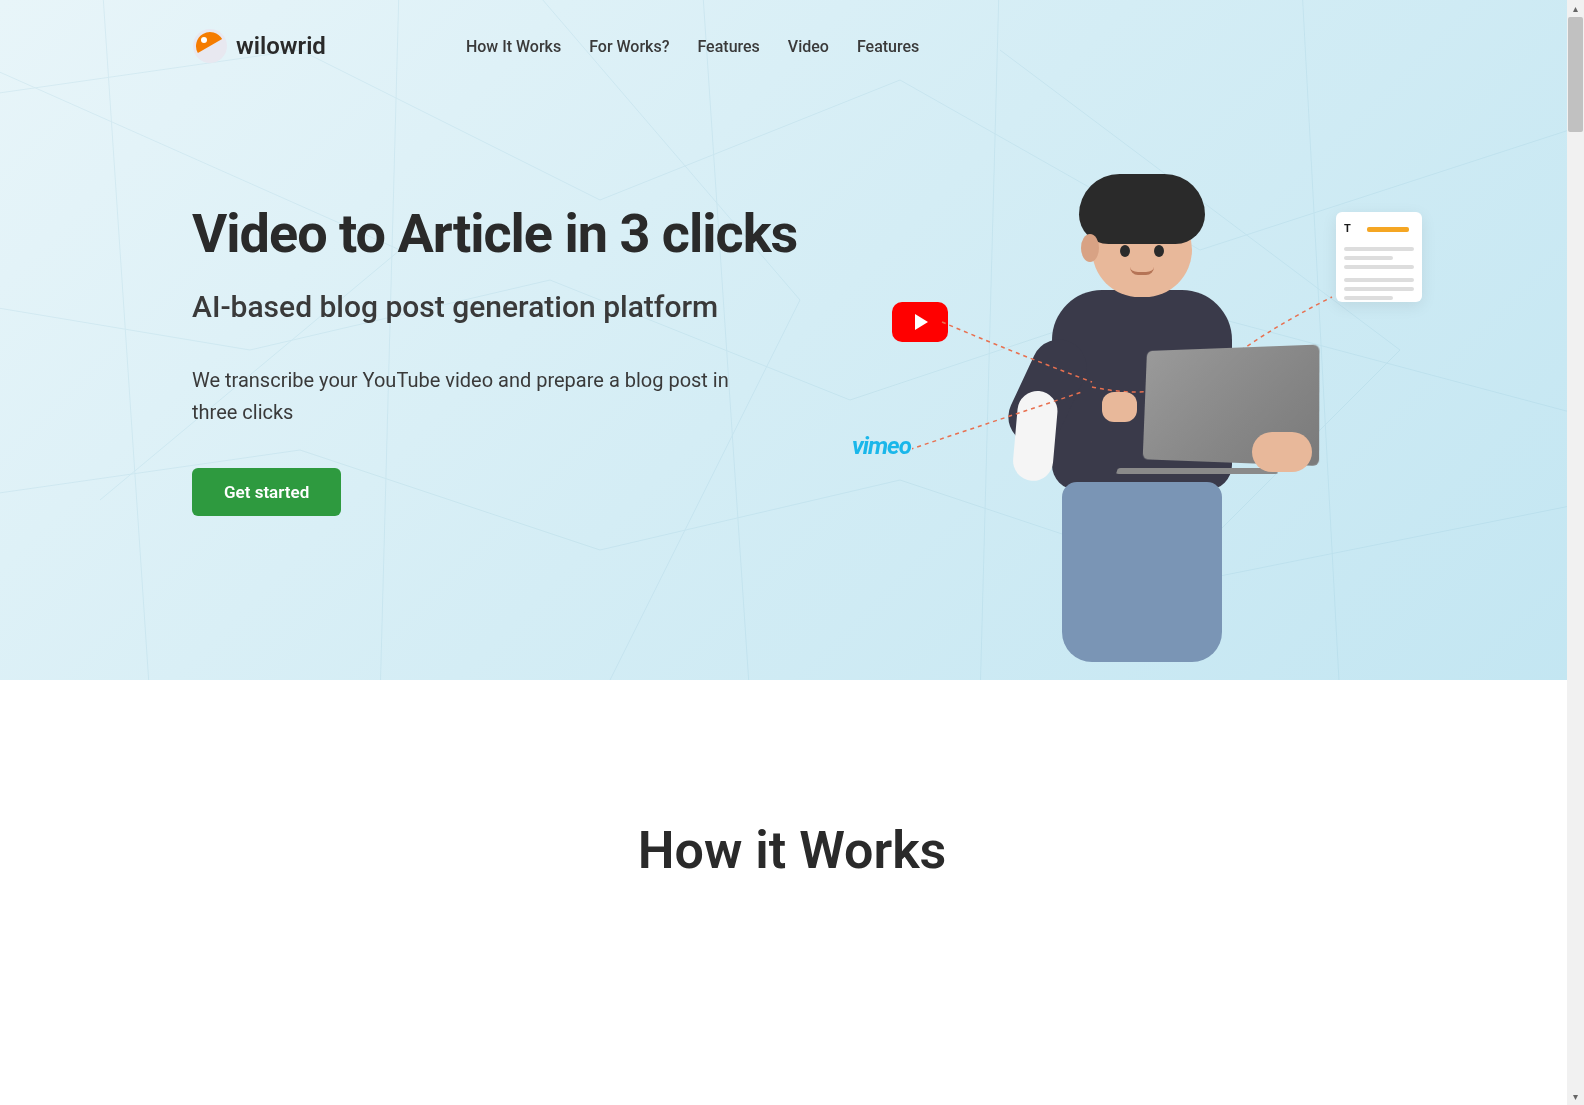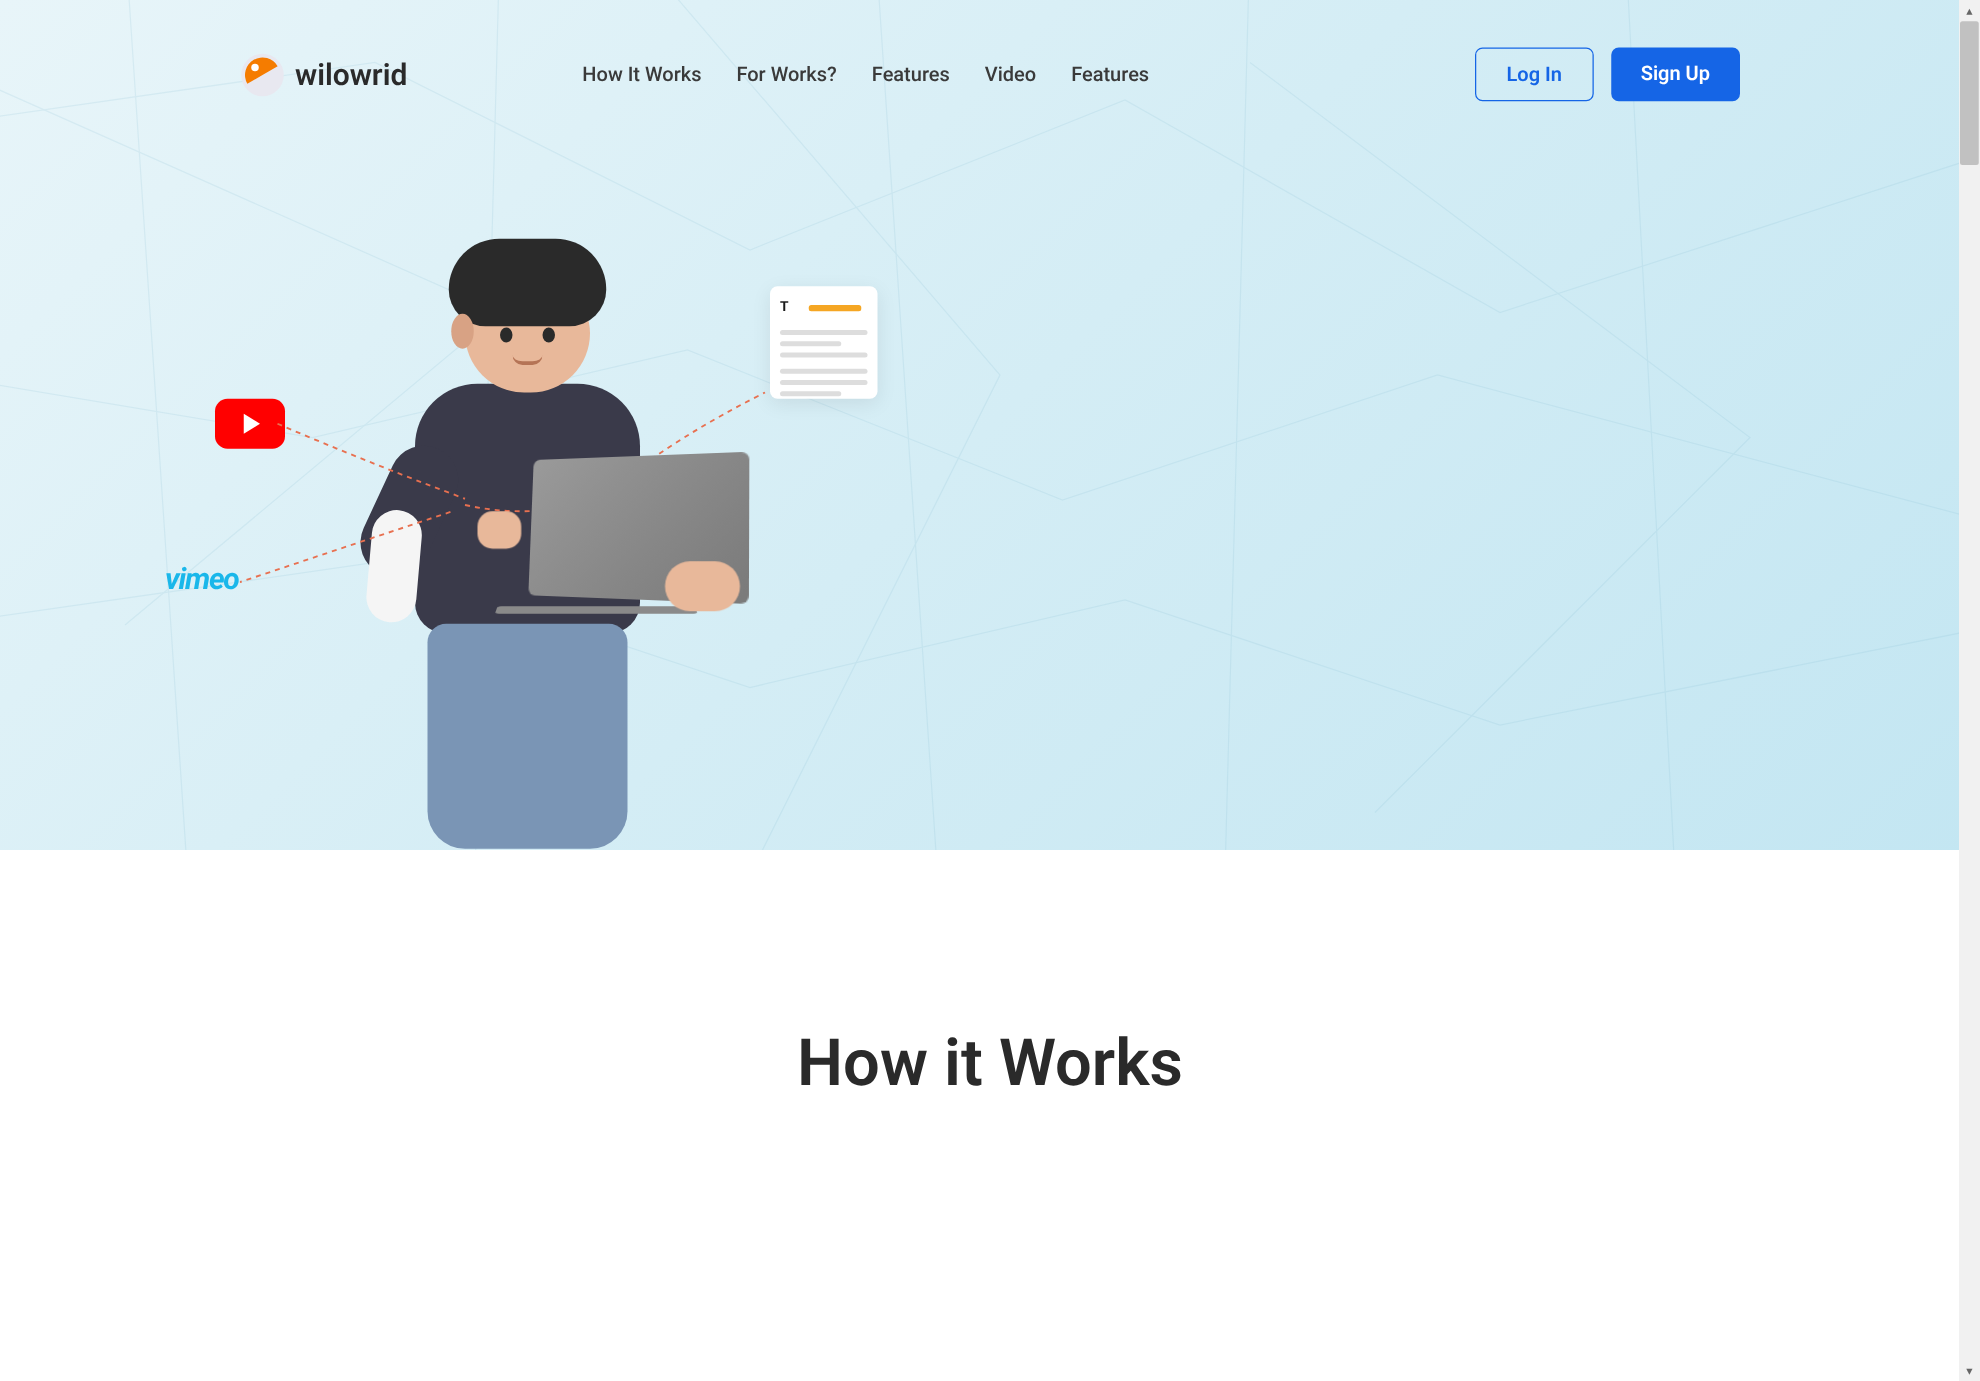--- a/index.html
+++ b/index.html
@@ -23,21 +23,21 @@
     
     .geo-lines {
       position: absolute;
       inset: 0;
       opacity: 0.15;
       pointer-events: none;
     }
     
     .container {
       max-width: 1280px;
-      margin: 10px auto;
+      margin: 0 auto;
       padding: 0 40px;
       position: relative;
     }
     
     .navbar {
       display: flex;
       align-items: center;
       padding: 28px 0;
       gap: 40px;
     }
@@ -459,27 +459,29 @@
       </div>
 
       <div class="nav-links">
         <a class="nav-link">How It Works</a>
         <a class="nav-link">For Works?</a>
         <a class="nav-link">Features</a>
         <a class="nav-link">Video</a>
         <a class="nav-link">Features</a>
       </div>
 
-      <div class="nav-auth">
-        <a class="btn btn-outline">Log In</a>
-        <a class="btn btn-primary">Sign Up</a>
+    </nav>
+
+    <div class="hero-content">
+      <div class="hero-text">
+        <h1 class="hero-title">Video to Article in 3 clicks</h1>
+        <h2 class="hero-subtitle">AI-based blog post generation platform</h2>
+        <p class="hero-desc">We transcribe your YouTube video and prepare a blog post in three clicks</p>
+        <a class="btn btn-success">Get started</a>
       </div>
-    </nav>
-
-    <div class="hero-content">
 
       <div class="hero-illustration">
         <svg class="dotted-path" style="position:absolute;inset:0;width:100%;height:100%;z-index:1;" viewBox="0 0 480 480">
           <path d="M 30 150 Q 100 180 180 210" stroke="#e87050" stroke-width="1.5" fill="none" stroke-dasharray="4 4"></path>
           <path d="M -10 280 Q 80 250 170 220" stroke="#e87050" stroke-width="1.5" fill="none" stroke-dasharray="4 4"></path>
           <path d="M 180 215 Q 250 230 300 200 Q 350 160 420 125" stroke="#e87050" stroke-width="1.5" fill="none" stroke-dasharray="4 4"></path>
         </svg>
 
         <div class="youtube-widget"></div>
         <div class="vimeo-widget">vimeo</div>

